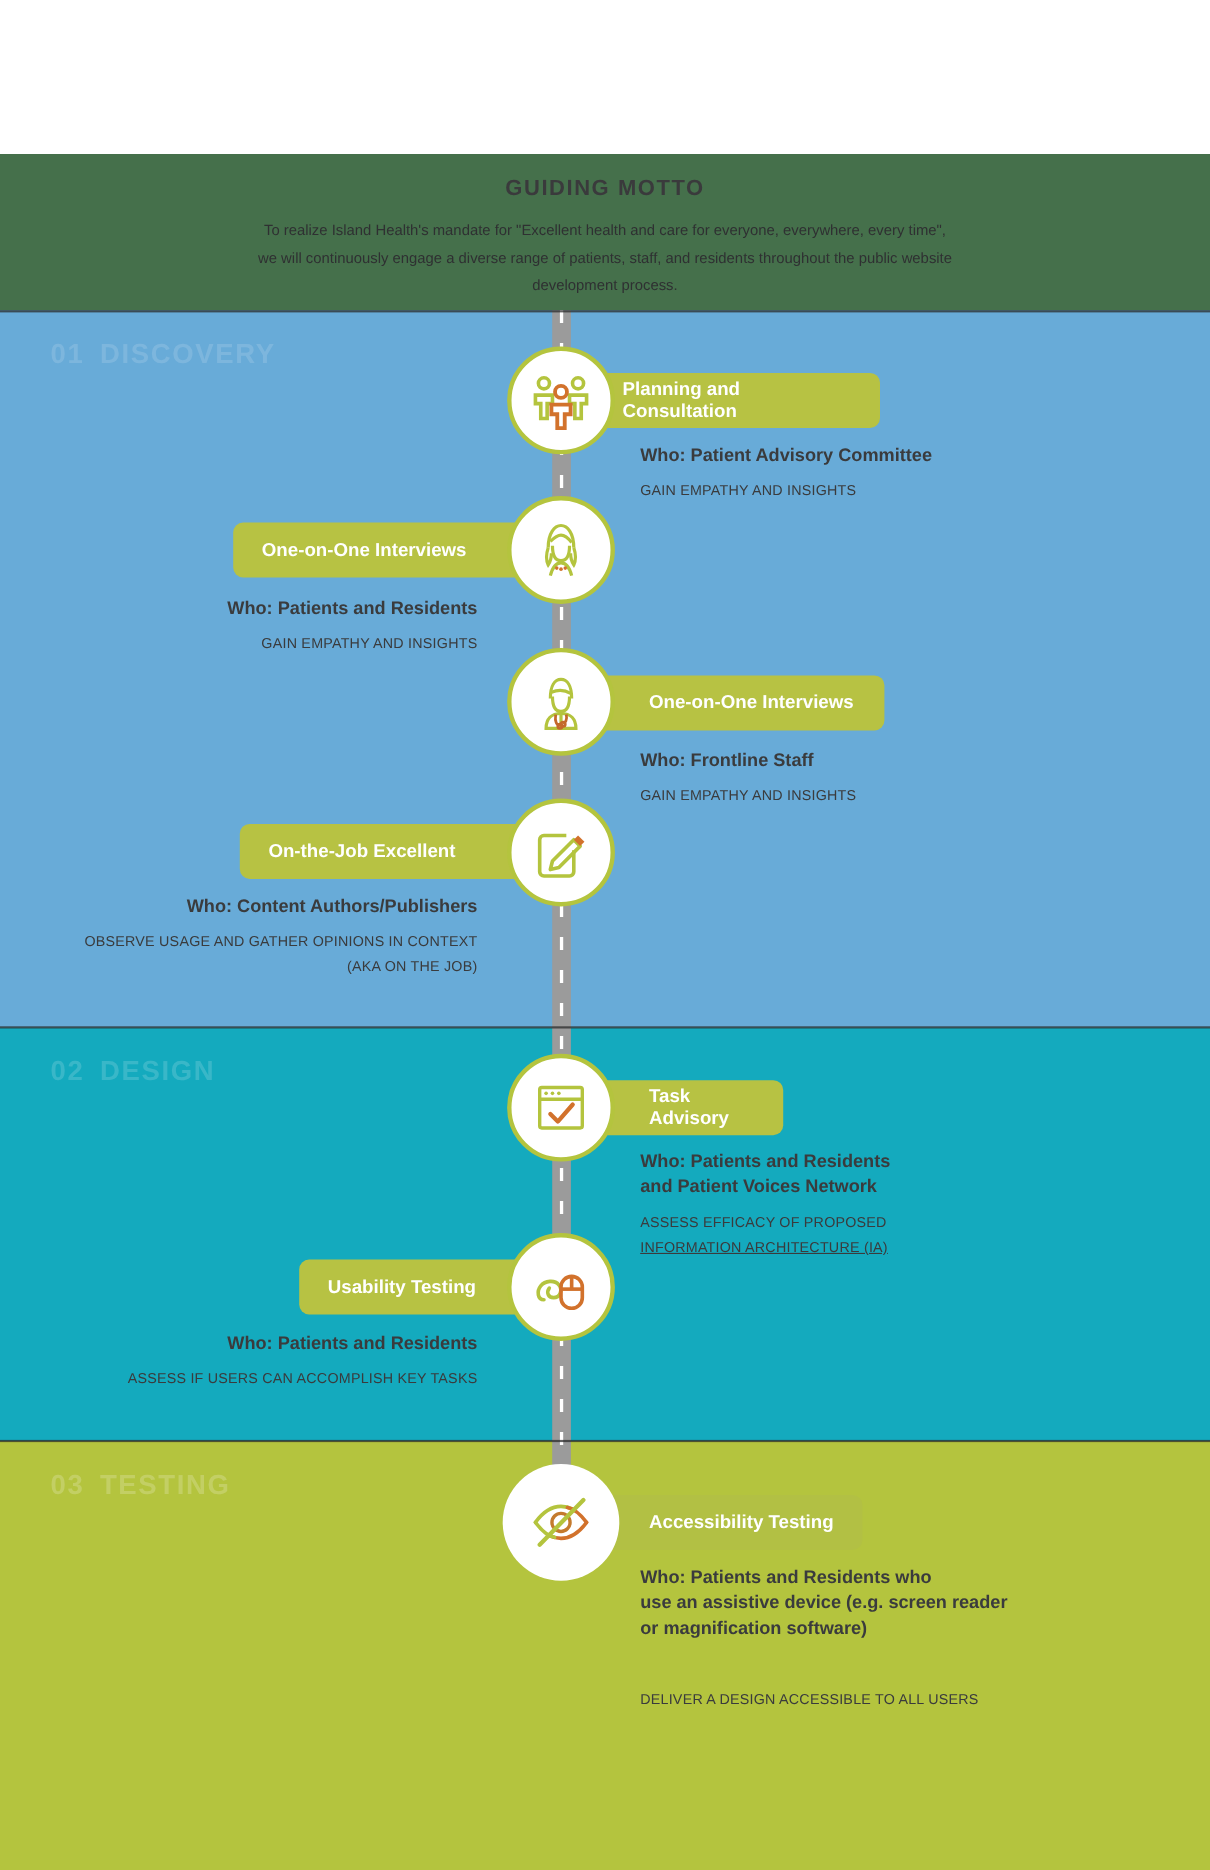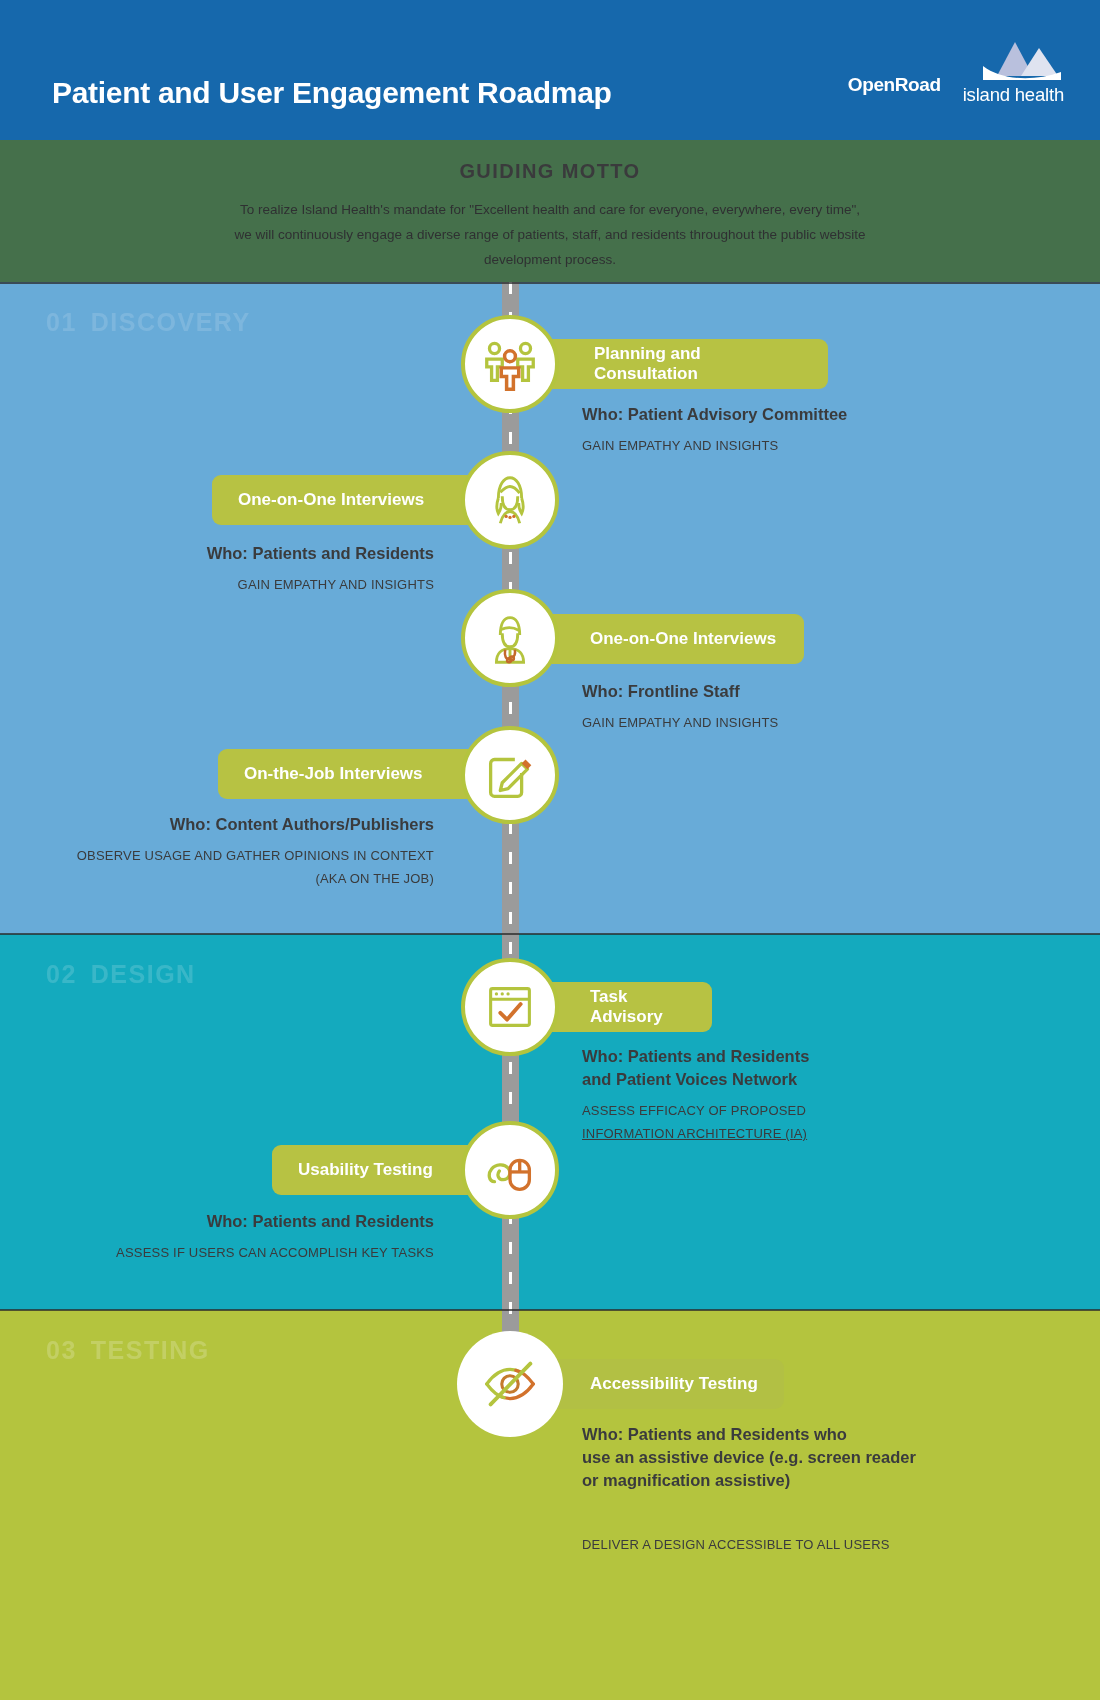--- a/index.html
+++ b/index.html
@@ -141,34 +141,20 @@
   .rule {
     position: absolute; left: 0; width: 1100px; height: 2px;
     background: #2b2b2b; opacity: 0.75; z-index: 3;
   }
 </style>
 </head>
 <body>
 
 <div class="page">
 
-  <div class="header">
-    <div class="header-title">Patient and User Engagement Roadmap</div>
-    <div class="logos">
-      <div class="openroad-logo">OpenRoad</div>
-      <div class="island-logo">
-        <svg class="island-mark" viewBox="0 0 100 46">
-          <path d="M34 40 L52 6 L70 40 Z" fill="#b9c0dd"></path>
-          <path d="M58 40 L76 12 L95 40 Z" fill="#dfe3f0"></path>
-          <path d="M20 30 C38 44 70 46 98 36 L98 44 L20 44 Z" fill="#ffffff"></path>
-        </svg>
-        <div class="island-word">island health</div>
-      </div>
-    </div>
-  </div>
 
   <div class="motto">
     <div class="motto-title">GUIDING MOTTO</div>
     <div class="motto-body">To realize Island Health's mandate for "Excellent health and care for everyone, everywhere, every time", we will continuously engage a diverse range of patients, staff, and residents throughout the public website development process.</div>
   </div>
 
   <div class="band band-discovery"></div>
   <div class="band band-design"></div>
   <div class="band band-testing"></div>
 
@@ -186,21 +172,21 @@
   </div>
   <div class="band-label" style="top:1336px;color:rgba(255,255,255,0.20);">
     <span class="num">03</span>
     <span>TESTING</span>
   </div>
 
   <div class="road" style="top:282px;height:1138px;">
     <div class="road-dashes"></div>
   </div>
 
-  <div class="pill right" style="left:516px;top:339px;width:312px;justify-content:flex-end;">
+  <div class="pill right" style="left:488px;top:339px;width:312px;justify-content:flex-end;">
     <span>Planning and Consultation</span>
   </div>
   <div class="node" style="left:461px;top:315px;">
     <svg viewBox="0 0 64 64">
       <g fill="none" stroke="#b4c43e" stroke-width="3.4">
         <circle cx="16" cy="16" r="5.2"></circle>
         <path d="M8 27 h16 v8 h-5 v14 h-6 V35 H8 Z"></path>
         <circle cx="48" cy="16" r="5.2"></circle>
         <path d="M40 27 h16 v8 h-5 v14 h-6 V35 h-5 Z"></path>
       </g>
@@ -253,21 +239,21 @@
         <path d="M37 44 C38 49 36 52 34 52"></path>
         <circle cx="31" cy="55" r="2"></circle>
         <circle cx="34" cy="53" r="2"></circle>
       </g>
     </svg>
   </div>
   <div class="who ta-left" style="left:582px;top:680px;">Who: Frontline Staff</div>
   <div class="sub ta-left" style="left:582px;top:712px;">GAIN EMPATHY AND INSIGHTS</div>
 
   <div class="pill left" style="left:218px;top:749px;width:292px;">
-    <span>On-the-Job Interviews</span>
+    <span>On-the-Job Excellent</span>
   </div>
   <div class="node" style="left:461px;top:726px;">
     <svg viewBox="0 0 64 64">
       <g fill="none" stroke="#b4c43e" stroke-width="3.4">
         <path d="M44 30 V50 a4 4 0 0 1 -4 4 H16 a4 4 0 0 1 -4 -4 V20 a4 4 0 0 1 4 -4 h21"></path>
       </g>
       <g fill="none" stroke="#b4c43e" stroke-width="3.4" stroke-linejoin="round">
         <path d="M24 40 L44 20 L50 26 L30 46 L22 48 Z"></path>
       </g>
       <path d="M44 20 L48 16 L54 22 L50 26 Z" fill="#d2722c"></path>
@@ -325,16 +311,16 @@
       <path d="M8 32 C16 21 24 17 32 17 C36 17 40 18 44 20" fill="none" stroke="#b4c43e" stroke-width="3.4" stroke-linecap="round"></path>
       <path d="M56 32 C48 43 40 47 32 47 C28 47 24 46 20 44" fill="none" stroke="#d2722c" stroke-width="3.4" stroke-linecap="round"></path>
       <path d="M8 32 C14 40 20 45 26 46" fill="none" stroke="#b4c43e" stroke-width="3.4" stroke-linecap="round"></path>
       <path d="M56 32 C50 24 44 19 38 18" fill="none" stroke="#d2722c" stroke-width="3.4" stroke-linecap="round"></path>
       <circle cx="32" cy="32" r="8.5" fill="none" stroke="#c47a2d" stroke-width="3.2"></circle>
       <path d="M12 53 L53 11" fill="none" stroke="#b4c43e" stroke-width="4" stroke-linecap="round"></path>
     </svg>
   </div>
   <div class="who ta-left" style="left:582px;top:1423px;">Who: Patients and Residents who</div>
   <div class="who ta-left" style="left:582px;top:1446px;">use an assistive device (e.g. screen reader</div>
-  <div class="who ta-left" style="left:582px;top:1469px;">or magnification assistive)</div>
+  <div class="who ta-left" style="left:582px;top:1469px;">or magnification software)</div>
   <div class="sub ta-left" style="left:582px;top:1534px;">DELIVER A DESIGN ACCESSIBLE TO ALL USERS</div>
 
 </div>
 
 </body></html>

